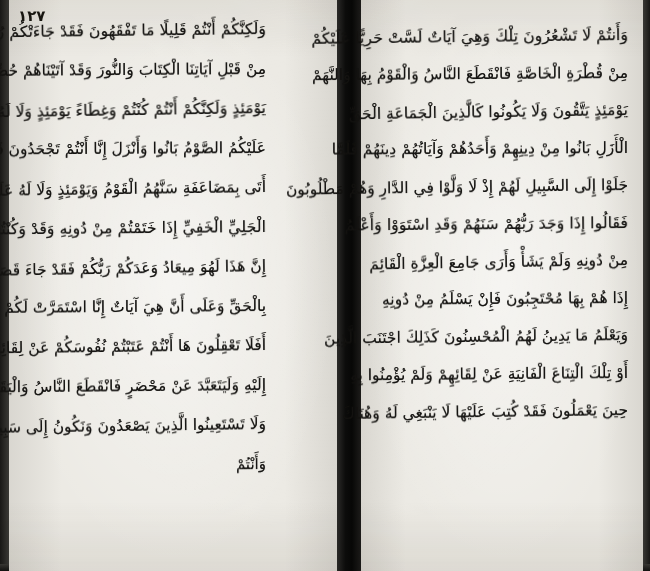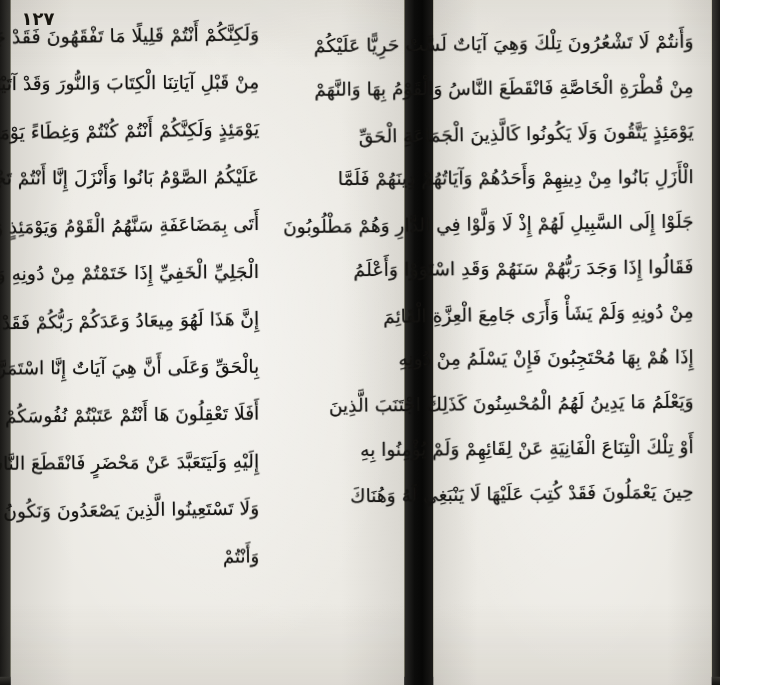--- a/index.html
+++ b/index.html
@@ -2,23 +2,23 @@
 <html><head>
 <meta charset="utf-8">
 <style>
   html, body {
     margin: 0;
     padding: 0;
     background: #ffffff;
   }
   #page {
     position: relative;
-    width: 600px;
+    width: 650px;
     height: 571px;
-    background: #fef9c3;
+    background: #8b5cf6;
     overflow: hidden;
     font-family: "DejaVu Sans", sans-serif;
   }
   
   #page::after {
     content: "";
     position: absolute;
     inset: 0;
     pointer-events: none;
     background:

